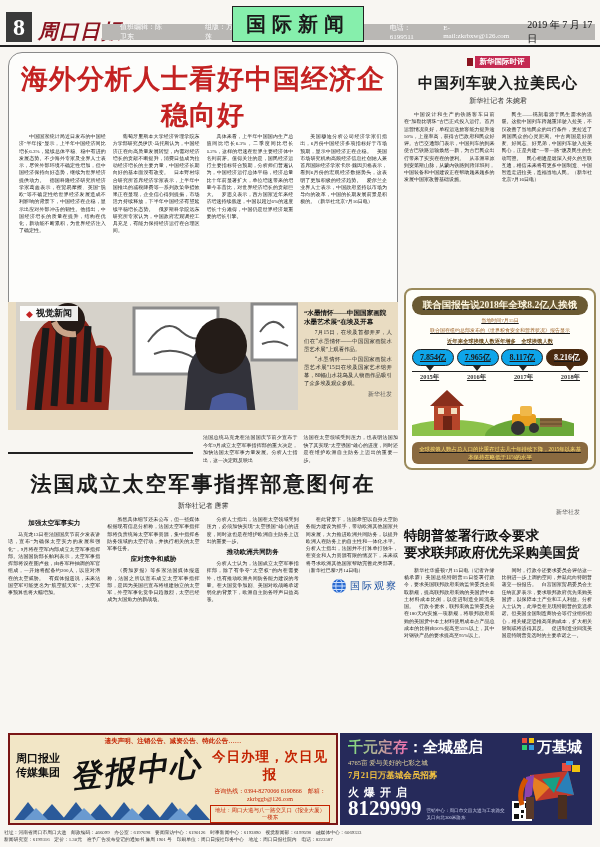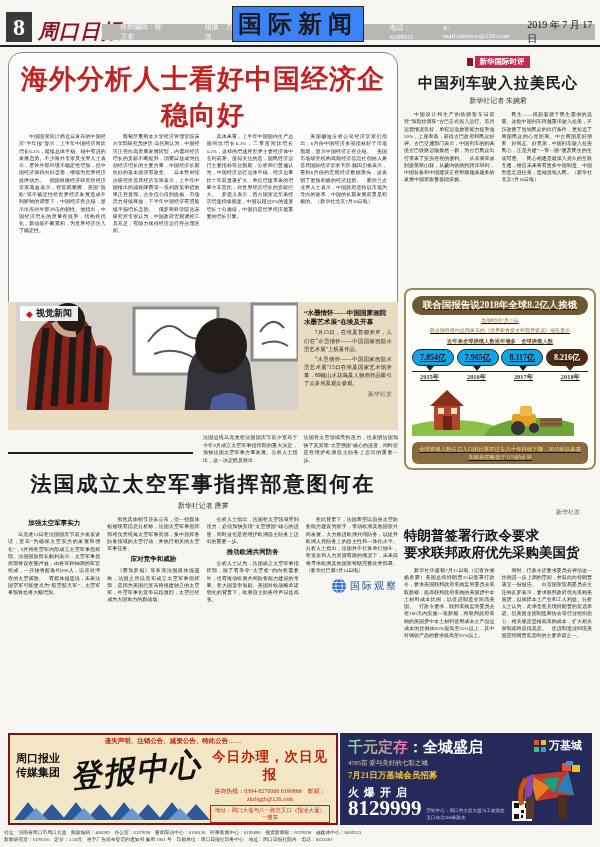--- a/index.html
+++ b/index.html
@@ -3,22 +3,22 @@
 <meta charset="utf-8">
 <style>
   html,body{margin:0;padding:0;background:#e8e6e2;}
   #page{position:relative;width:600px;height:847px;background:#f8f6f2;overflow:hidden;
         font-family:"Liberation Serif","DejaVu Serif",serif;color:#1a1a1a;}
   .abs{position:absolute;}
   
   .pgnum{background:#3a3a3a;color:#fff;font-weight:bold;font-size:24px;display:flex;align-items:center;justify-content:center;}
   .paper{color:#8b1420;font-weight:bold;font-size:20px;font-style:italic;letter-spacing:1px;}
   .hbar{background:#b9b7b4;display:flex;align-items:center;font-size:7px;color:#fff;}
-  .secbox{background:#3b82f6;border:1.5px solid #222;display:flex;align-items:center;justify-content:center;
-          font-size:24px;letter-spacing:6px;font-weight:bold;}
+  .secbox{background:#86efac;border:1.5px solid #222;display:flex;align-items:center;justify-content:center;
+          font-size:20px;letter-spacing:6px;font-weight:bold;}
   .hdate{color:#111;font-weight:normal;font-size:10px;}
   .hrule{background:#222;height:2px;}
   
   .cols{display:flex;gap:7px;}
   .col{flex:1;font-size:5px;line-height:1.45;text-align:justify;color:#222;overflow:hidden;text-indent:2em;}
   .subhead{font-weight:bold;text-align:center;font-size:6.5px;margin:3px 0;text-indent:0;color:#111;}
   .byline{text-align:center;font-size:7px;color:#333;}
   .roundbox{border:1.2px solid #8a8a8a;border-radius:14px;background:#fdfdfb;}
   .mainhead{color:#c32222;font-weight:bold;text-align:center;font-size:27px;letter-spacing:1px;}
   .t2head{font-weight:bold;font-size:15px;text-align:center;letter-spacing:1px;}
@@ -59,21 +59,21 @@
   .gwtext{color:#1a4fa0;font-weight:normal;font-size:10px;letter-spacing:2px;}
   
   .adL{background:#f2e6c6;border:2px solid #7a1616;box-sizing:border-box;}
   .adLtop{color:#c32200;font-size:6.5px;text-align:center;font-weight:bold;padding-top:2px;}
   .brand{font-weight:bold;font-size:11px;line-height:1.25;color:#111;}
   .callig{font-weight:bold;font-size:31px;font-style:italic;transform:rotate(-6deg);letter-spacing:2px;color:#111;}
   .adred1{color:#c32200;font-weight:bold;font-size:13.5px;letter-spacing:1px;}
   .adred2{color:#c32200;font-size:6px;margin-top:3px;}
   .adred3{color:#c32200;font-size:5.5px;border:1px solid #c32200;padding:1px 3px;margin-top:3px;}
   .adR{background:#262a5a;color:#fff;box-sizing:border-box;}
-  .wjc{display:flex;align-items:center;gap:3px;font-weight:bold;font-size:11px;color:#fff;}
+  .wjc{display:flex;gap:3px;font-weight:bold;font-size:15px;color:#fff;}
   .adr1a{font-weight:bold;font-size:15px;background:linear-gradient(90deg,#7ee27e,#f06eb0);
          -webkit-background-clip:text;background-clip:text;color:transparent;}
   .adr1b{font-weight:bold;font-size:15px;color:#fff;}
   .adr2{font-size:6.5px;color:#e8d8a0;margin-top:2px;}
   .adr3{font-size:8.5px;color:#f0c040;font-weight:bold;margin-top:2px;}
   .adr4{font-size:11px;color:#fff;letter-spacing:5px;font-weight:bold;margin-top:3px;font-family:Liberation Mono, monospace;}
   .adphone{font-size:21px;font-weight:bold;color:#fff;}
   .adaddr{font-size:4.6px;color:#cfd3ee;line-height:1.4;}
   
   .foot{font-size:4.8px;line-height:1.55;color:#333;}

